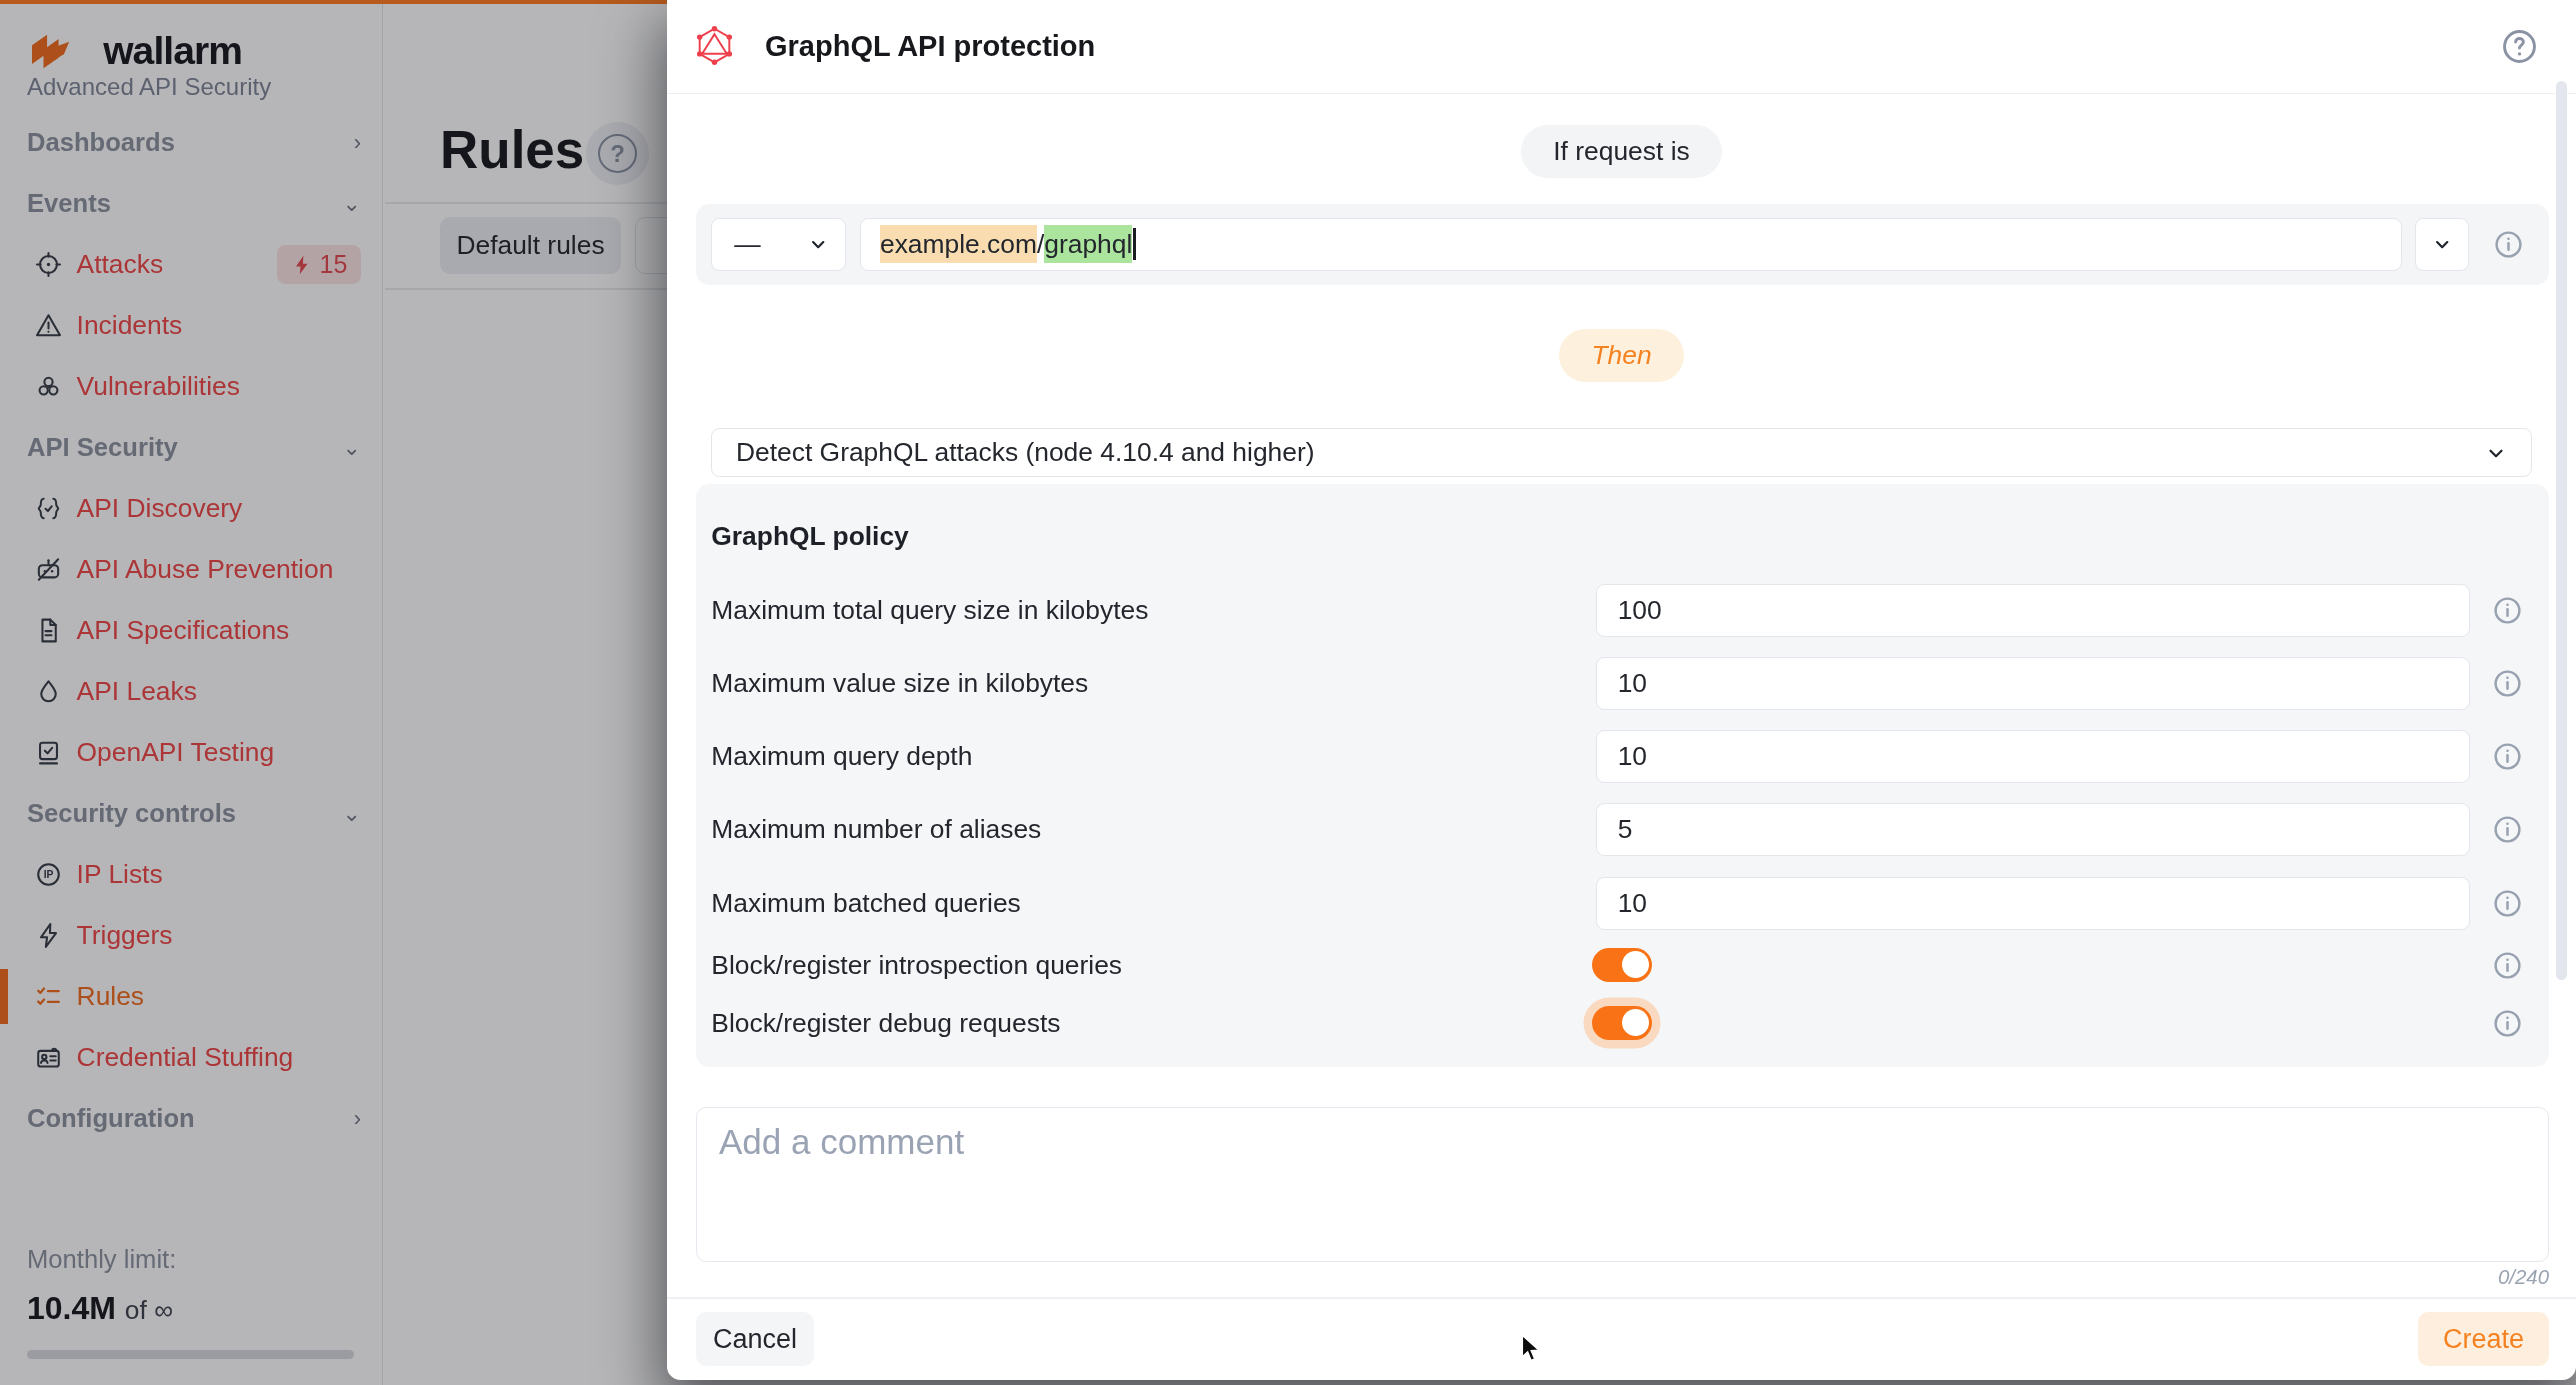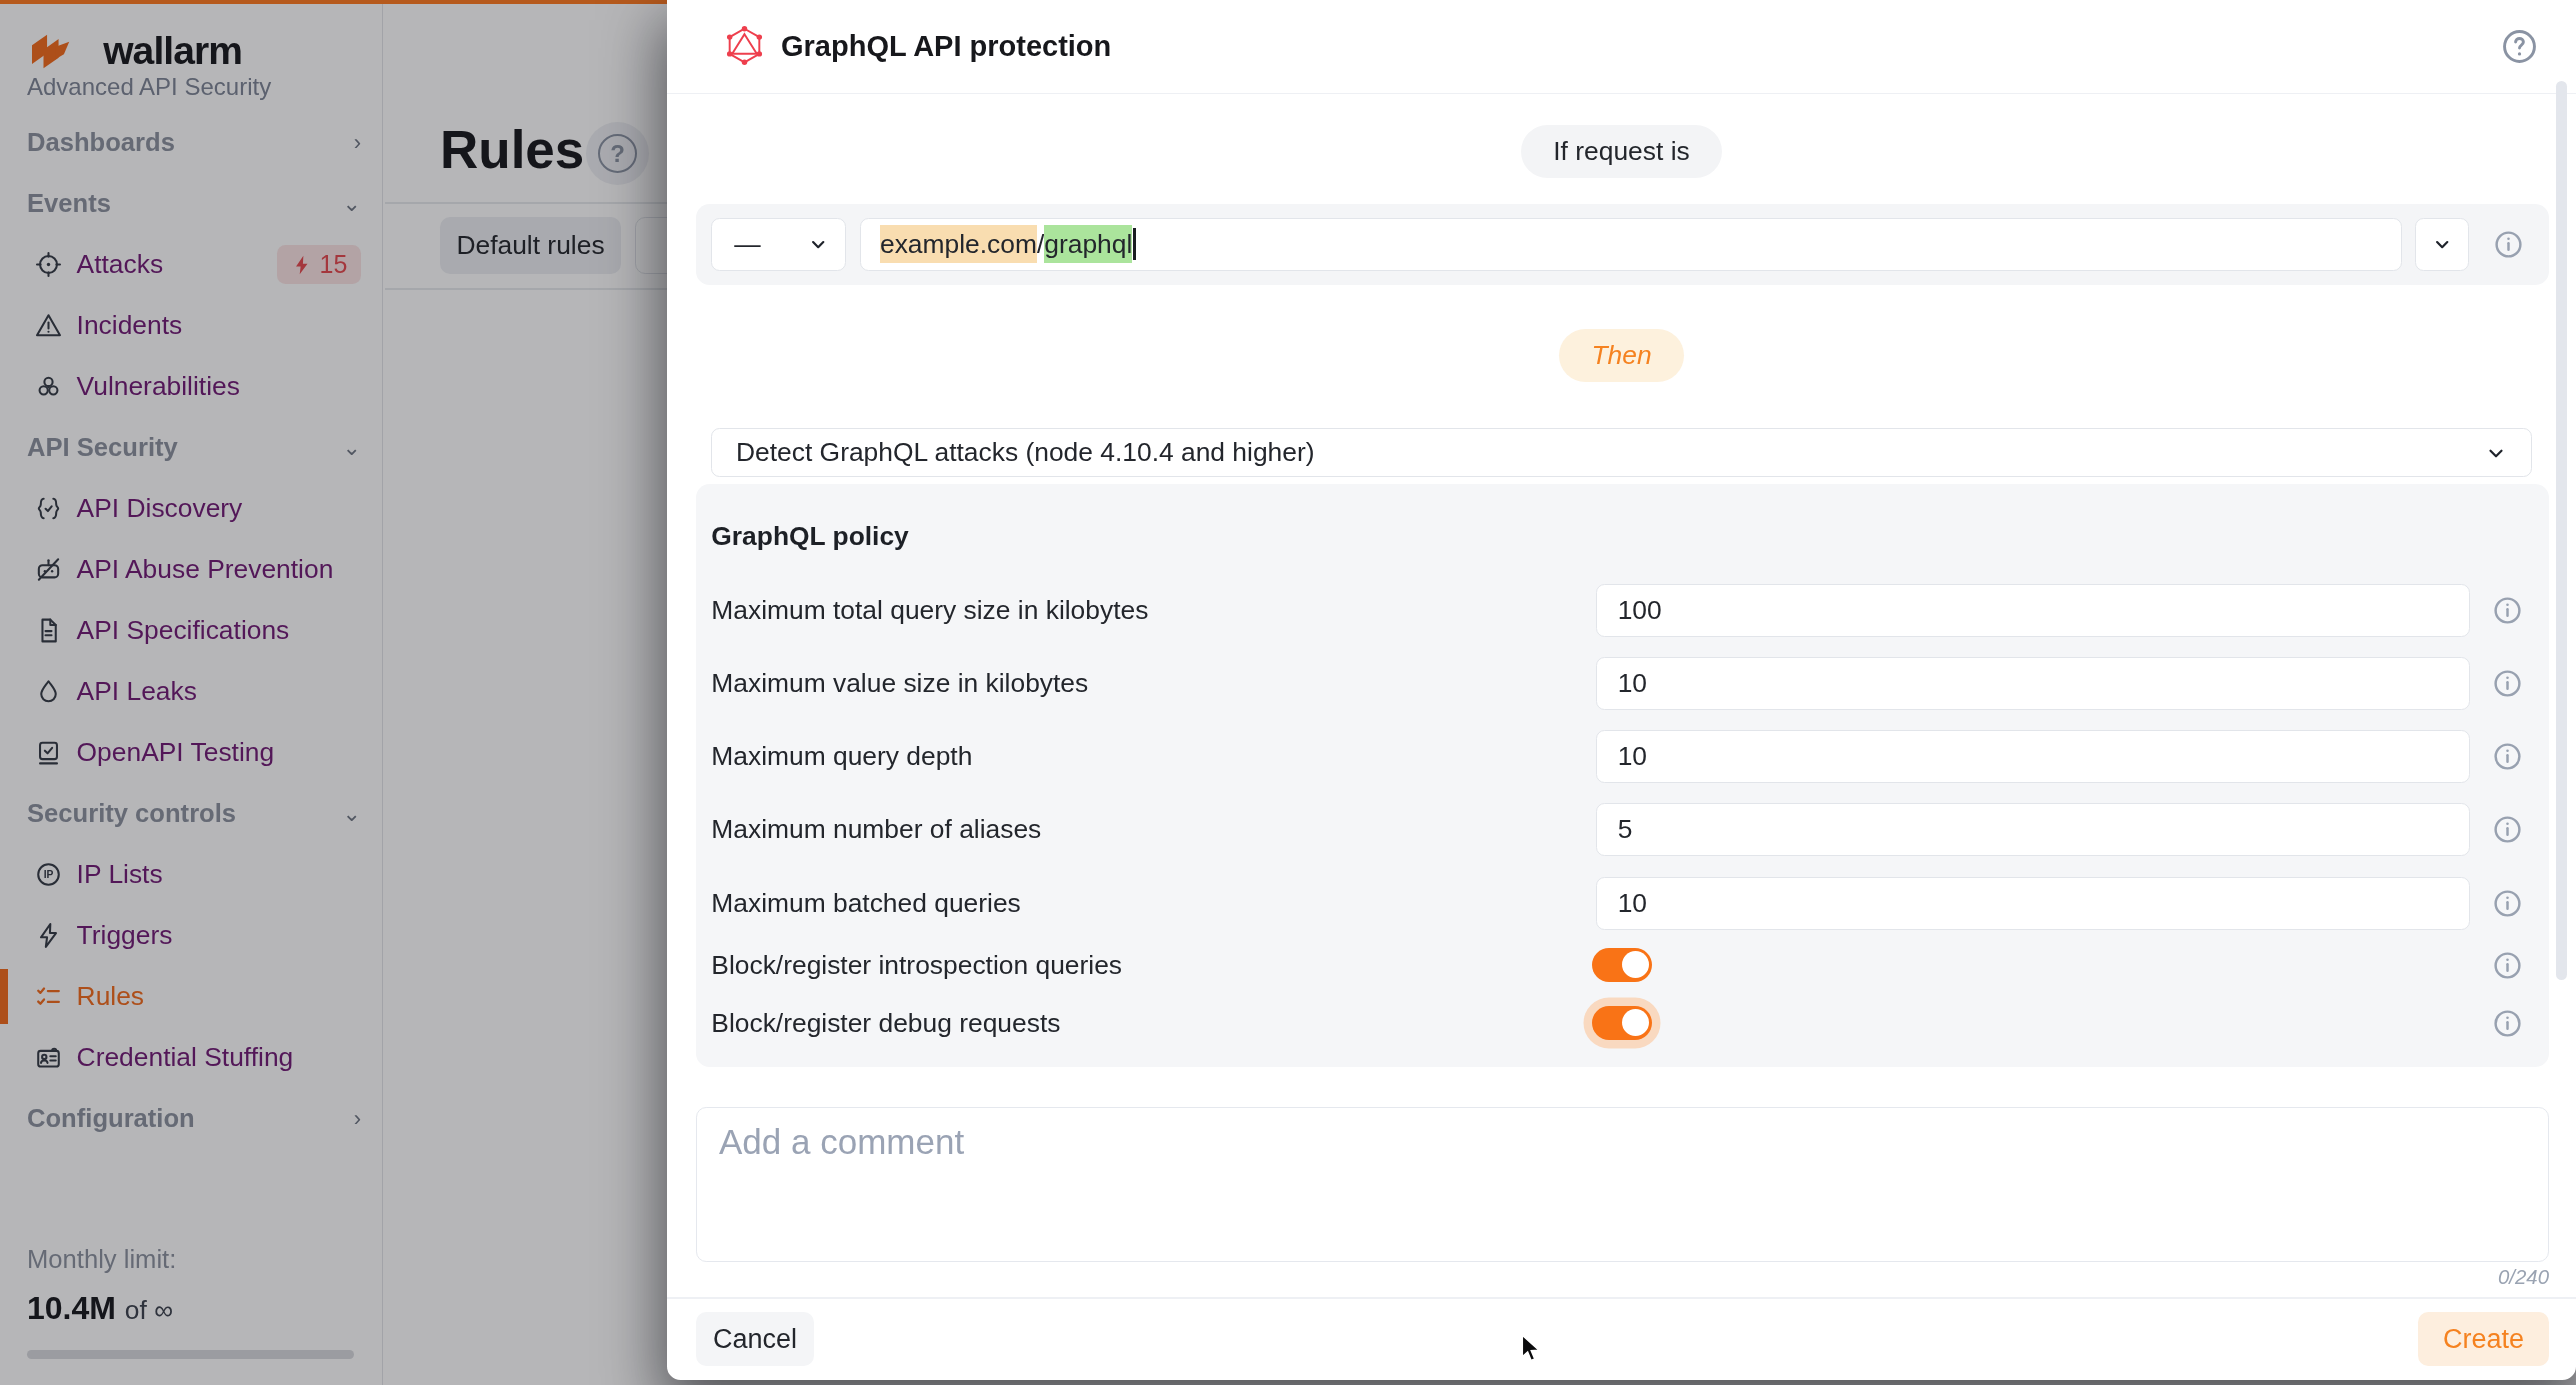--- a/index.html
+++ b/index.html
@@ -13,21 +13,21 @@
   
   .sidebar { position:absolute; left:0; top:0; width:383px; height:1385px; background:#fff;
              border-right:1.7px solid #e2e4e8; z-index:2; }
   .logo-row { position:absolute; left:27px; top:29px; display:flex; align-items:center; gap:13.6px; }
   .logo-word { font-size:39px; font-weight:bold; color:#17181c; letter-spacing:-0.9px; }
   .side-sub { position:absolute; left:27px; top:73px; font-size:24px; color:#7d8595; }
   .nav { position:absolute; left:0; top:112px; width:383px; list-style:none; }
   .nav li { height:61px; display:flex; align-items:center; padding:0 22px 0 34px; position:relative; }
   .nav li.hdr { padding-left:27px; }
   .hdr .lbl { font-weight:bold; color:#8b929f; font-size:25.6px; }
-  .itm .lbl { color:#701a75; font-size:26.4px; }
+  .itm .lbl { color:#ef4444; font-size:26.4px; }
   .icn { width:29px; height:29px; margin-right:13.6px; flex:0 0 29px; color:#343a45; display:flex; align-items:center; justify-content:center; }
   .icn svg { width:29px; height:29px; }
   .chev { margin-left:auto; color:#6e7683; font-size:22px; }
   .nav li.active .lbl { color:#f26a1b; }
   .nav li.active .icn { color:#f26a1b; }
   .nav li.active::before { content:""; position:absolute; left:0; top:3.4px; width:7.7px; height:55px; background:#f26a1b; }
   .badge { margin-left:auto; display:flex; align-items:center; gap:6.8px; background:#fbe4e4;
            border-radius:8.5px; padding:5.1px 13.6px; color:#e5484d; font-size:25px; }
   .side-foot-label { position:absolute; left:27px; top:1245px; font-size:25.6px; color:#8b929f; }
   .side-foot-value { position:absolute; left:27px; top:1290px; font-size:32px; color:#17181c; }
@@ -49,21 +49,21 @@
   .tab-partial { position:absolute; left:250px; top:213px; width:102px; height:57px; border-radius:10.2px;
                  background:#fff; border:1.7px solid #e0e3e8; }
 
   
   .overlay { position:absolute; inset:0; background:rgba(18,20,26,0.31); z-index:5; }
 
   
   .modal { position:absolute; left:667px; top:0; width:1909px; height:1380px; background:#fff; z-index:10;
            border-radius:0 0 13.6px 13.6px; box-shadow:0 25.6px 60px 5.1px rgba(8,10,14,0.55); }
   .m-header { position:absolute; left:0; top:0; width:100%; height:94px; border-bottom:1.7px solid #eef0f4;
-              display:flex; align-items:center; padding-left:58px; gap:17px; }
+              display:flex; align-items:center; padding-left:28px; gap:31px; }
   .m-title { font-size:29px; font-weight:bold; color:#17181c; }
   .m-help { position:absolute; right:37px; top:27px; }
   .center-row { position:absolute; left:0; width:100%; display:flex; justify-content:center; }
   .pill { height:53px; border-radius:26.4px; display:flex; align-items:center; padding:0 32px; font-size:26.4px; }
   .pill-if { background:#f3f4f6; color:#23262c; }
   .pill-then { background:#fdf1dd; color:#f58220;font-style:italic; }
 
   .cond { position:absolute; left:29px; top:204px; width:1853px; height:81px; background:#f4f5f7; border-radius:13.6px; }
   .ctl { background:#fff; border:1.7px solid #e2e5ea; border-radius:8.5px; position:absolute; top:13.6px; height:53px; }
   .op-select { left:15.3px; width:135px; display:flex; align-items:center; padding:0 17px 0 22px;

